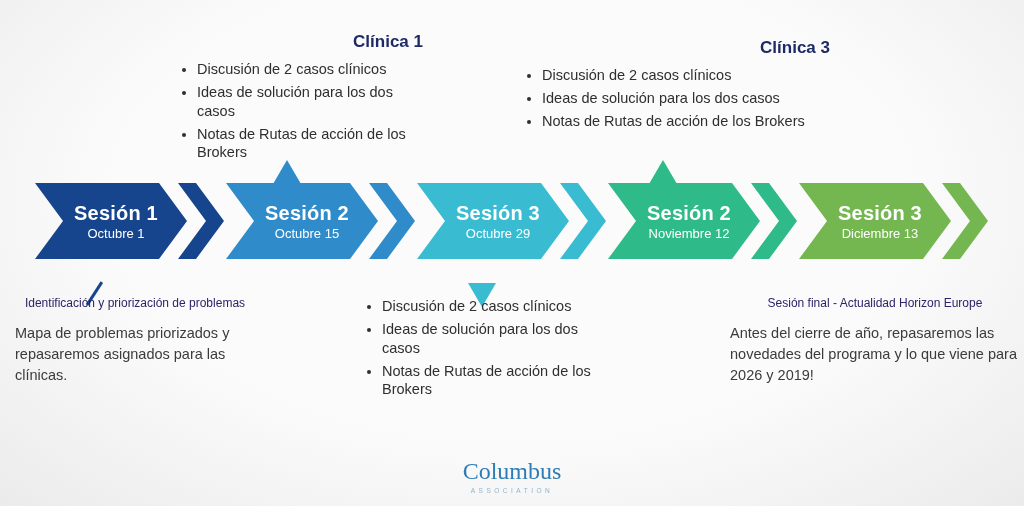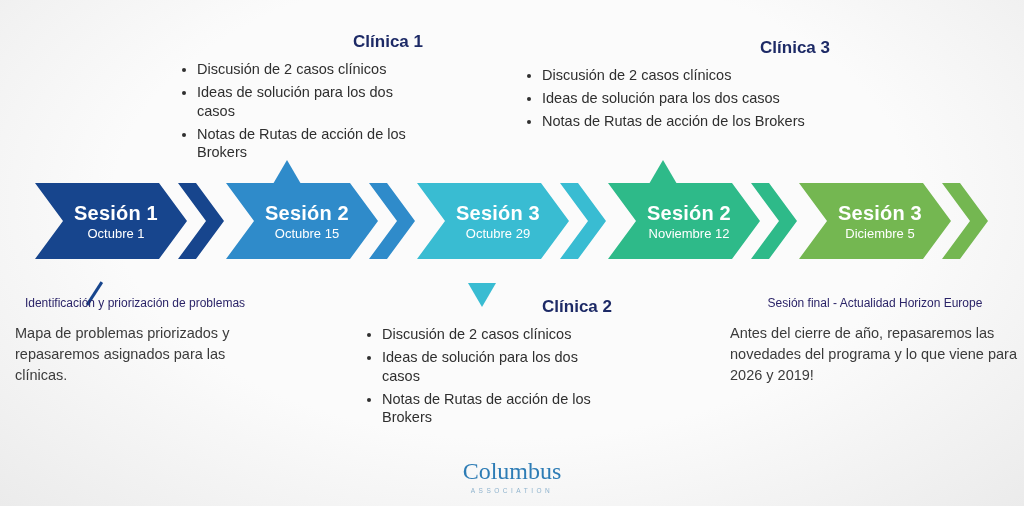--- a/index.html
+++ b/index.html
@@ -163,31 +163,30 @@
   <div class="stripe st3" style="background: rgb(57, 188, 210);"></div>
 
   <div class="arrow a4" style="background: rgb(46, 186, 137);">
     <div class="arrow-title">Sesión 2</div>
     <div class="arrow-date">Noviembre 12</div>
   </div>
   <div class="stripe st4" style="background: rgb(46, 186, 137);"></div>
 
   <div class="arrow a5" style="background: rgb(116, 183, 81);">
     <div class="arrow-title">Sesión 3</div>
-    <div class="arrow-date">Diciembre 5</div>
+    <div class="arrow-date">Diciembre 13</div>
   </div>
   <div class="stripe st5" style="background: rgb(116, 183, 81);"></div>
 
   <div class="note note-1">
     <div class="note-title">Identificación y priorización de problemas</div>
     <div class="note-body">Mapa de problemas priorizados y repasaremos asignados para las clínicas.</div>
   </div>
 
   <div class="clinic clinic-2">
-    <div class="clinic-title">Clínica 2</div>
     <ul>
       <li>Discusión de 2 casos clínicos</li>
       <li>Ideas de solución para los dos casos</li>
       <li>Notas de Rutas de acción de los Brokers</li>
     </ul>
   </div>
 
   <div class="note note-2">
     <div class="note-title">Sesión final - Actualidad Horizon Europe</div>
     <div class="note-body">Antes del cierre de año, repasaremos las novedades del programa y lo que viene para 2026 y 2019!</div>

